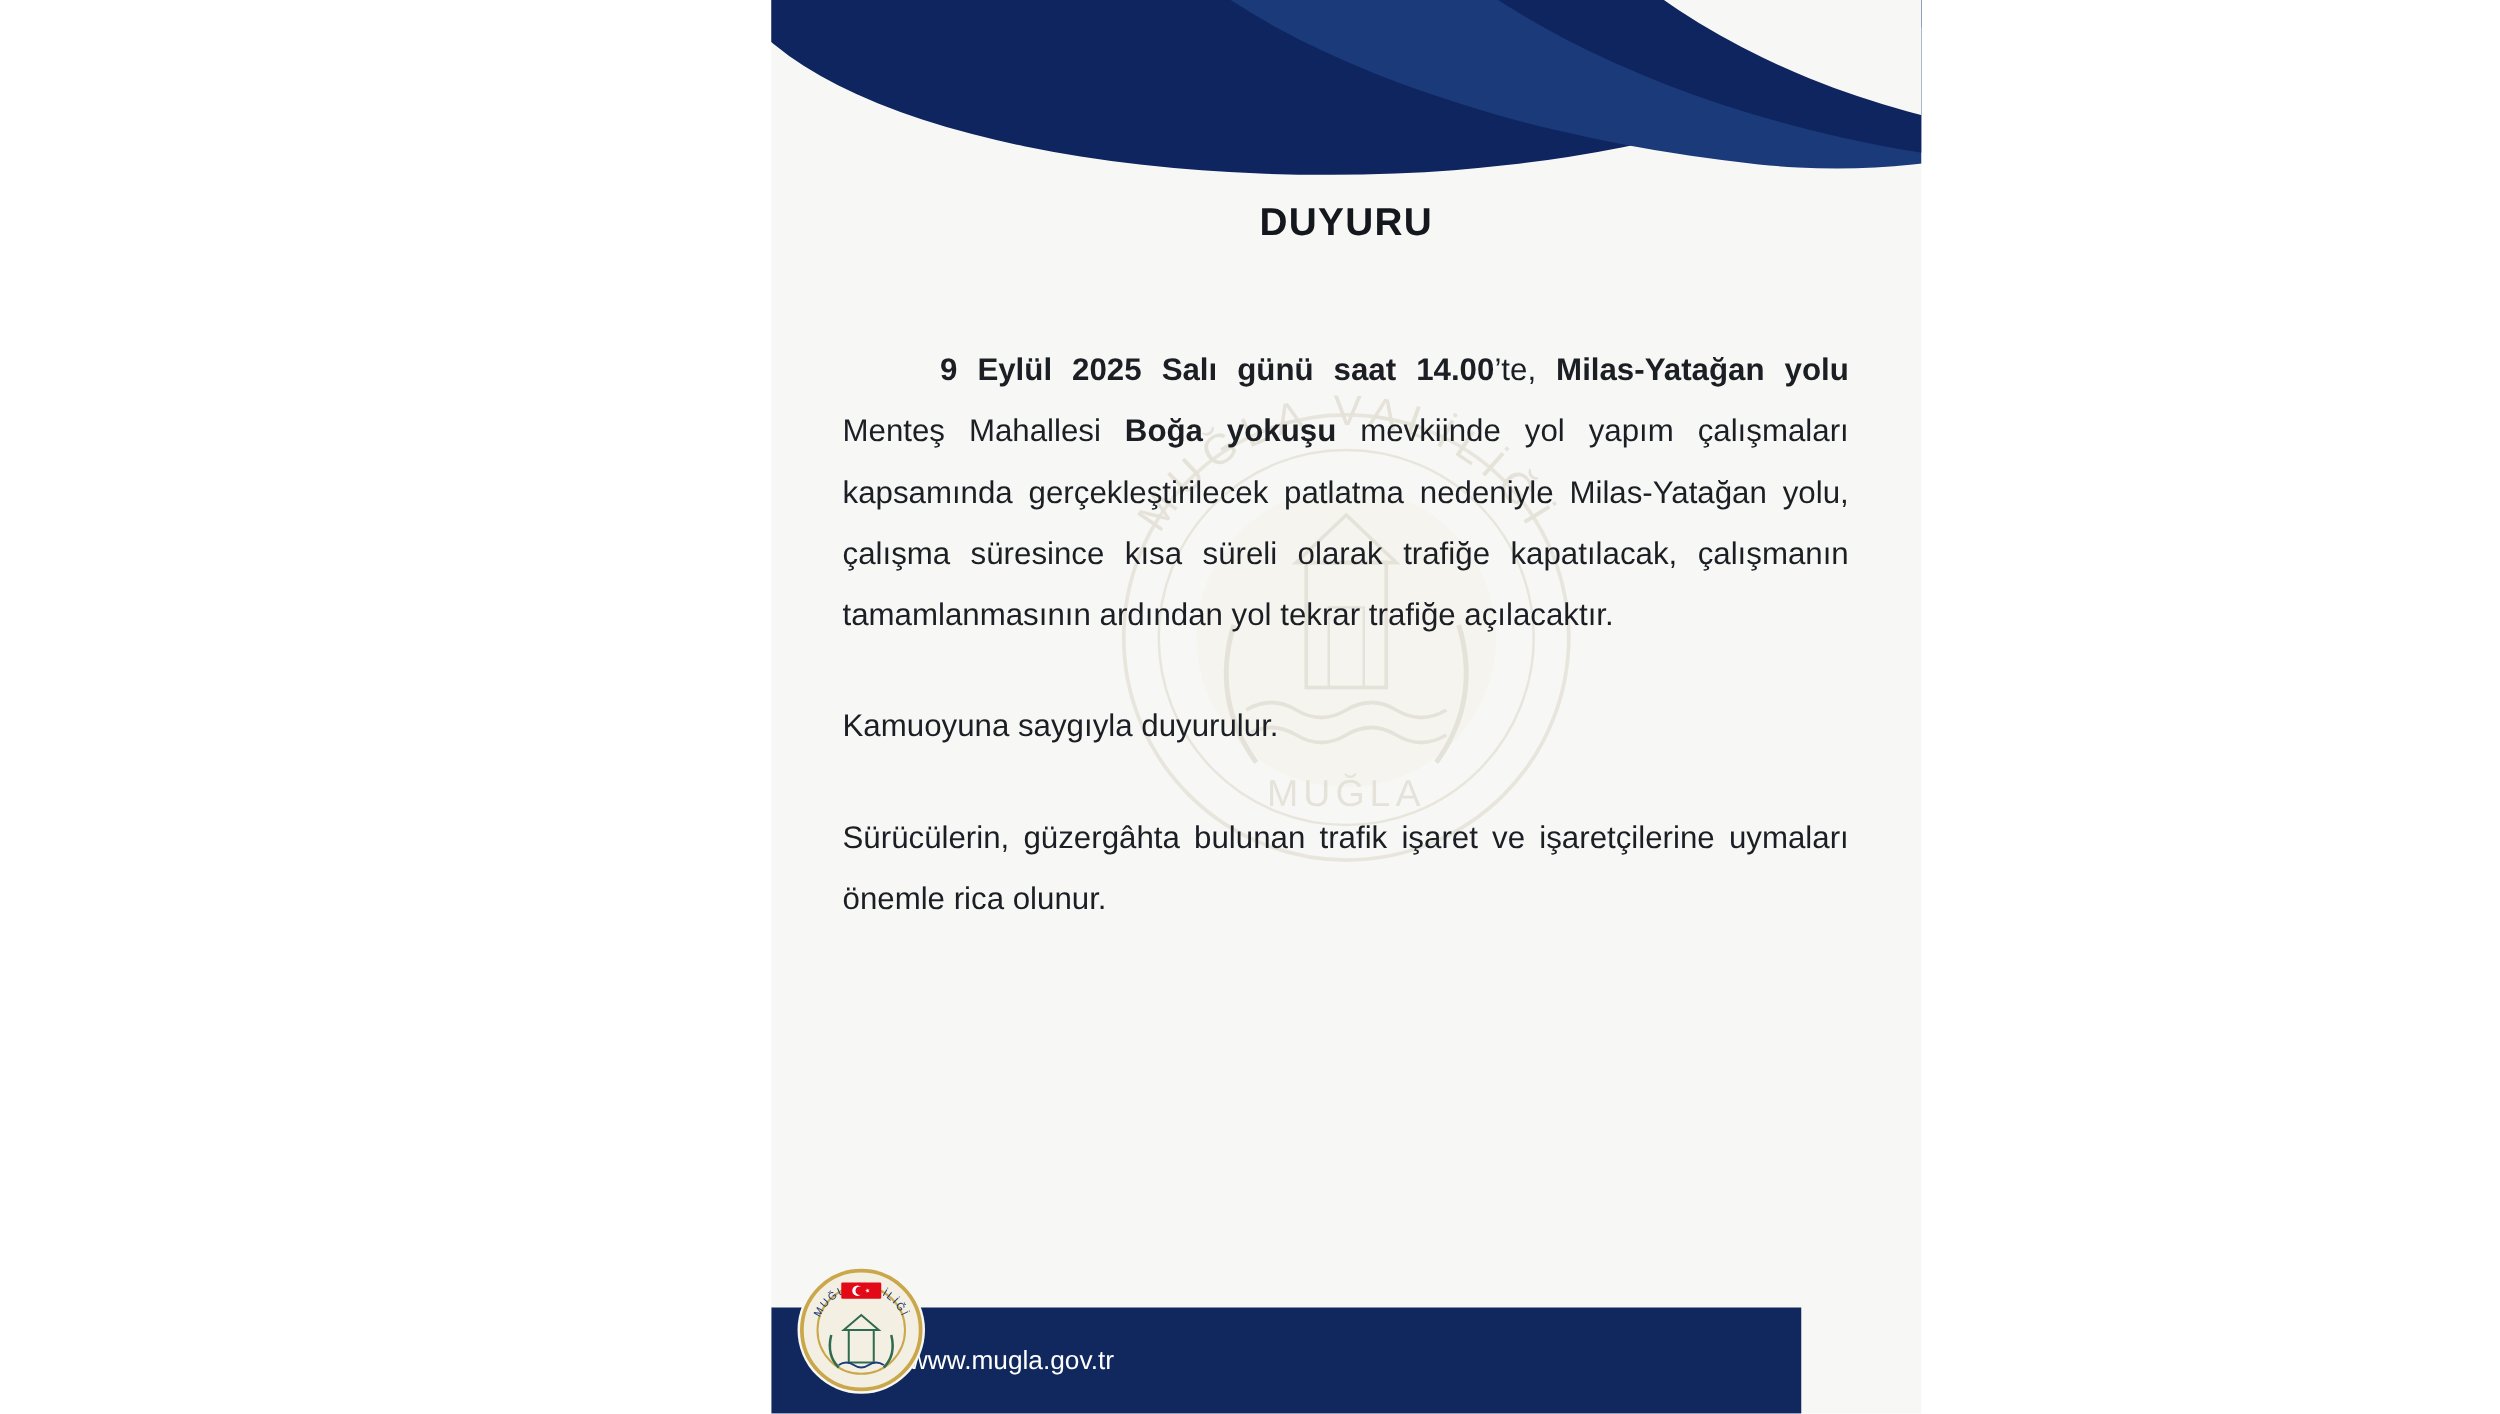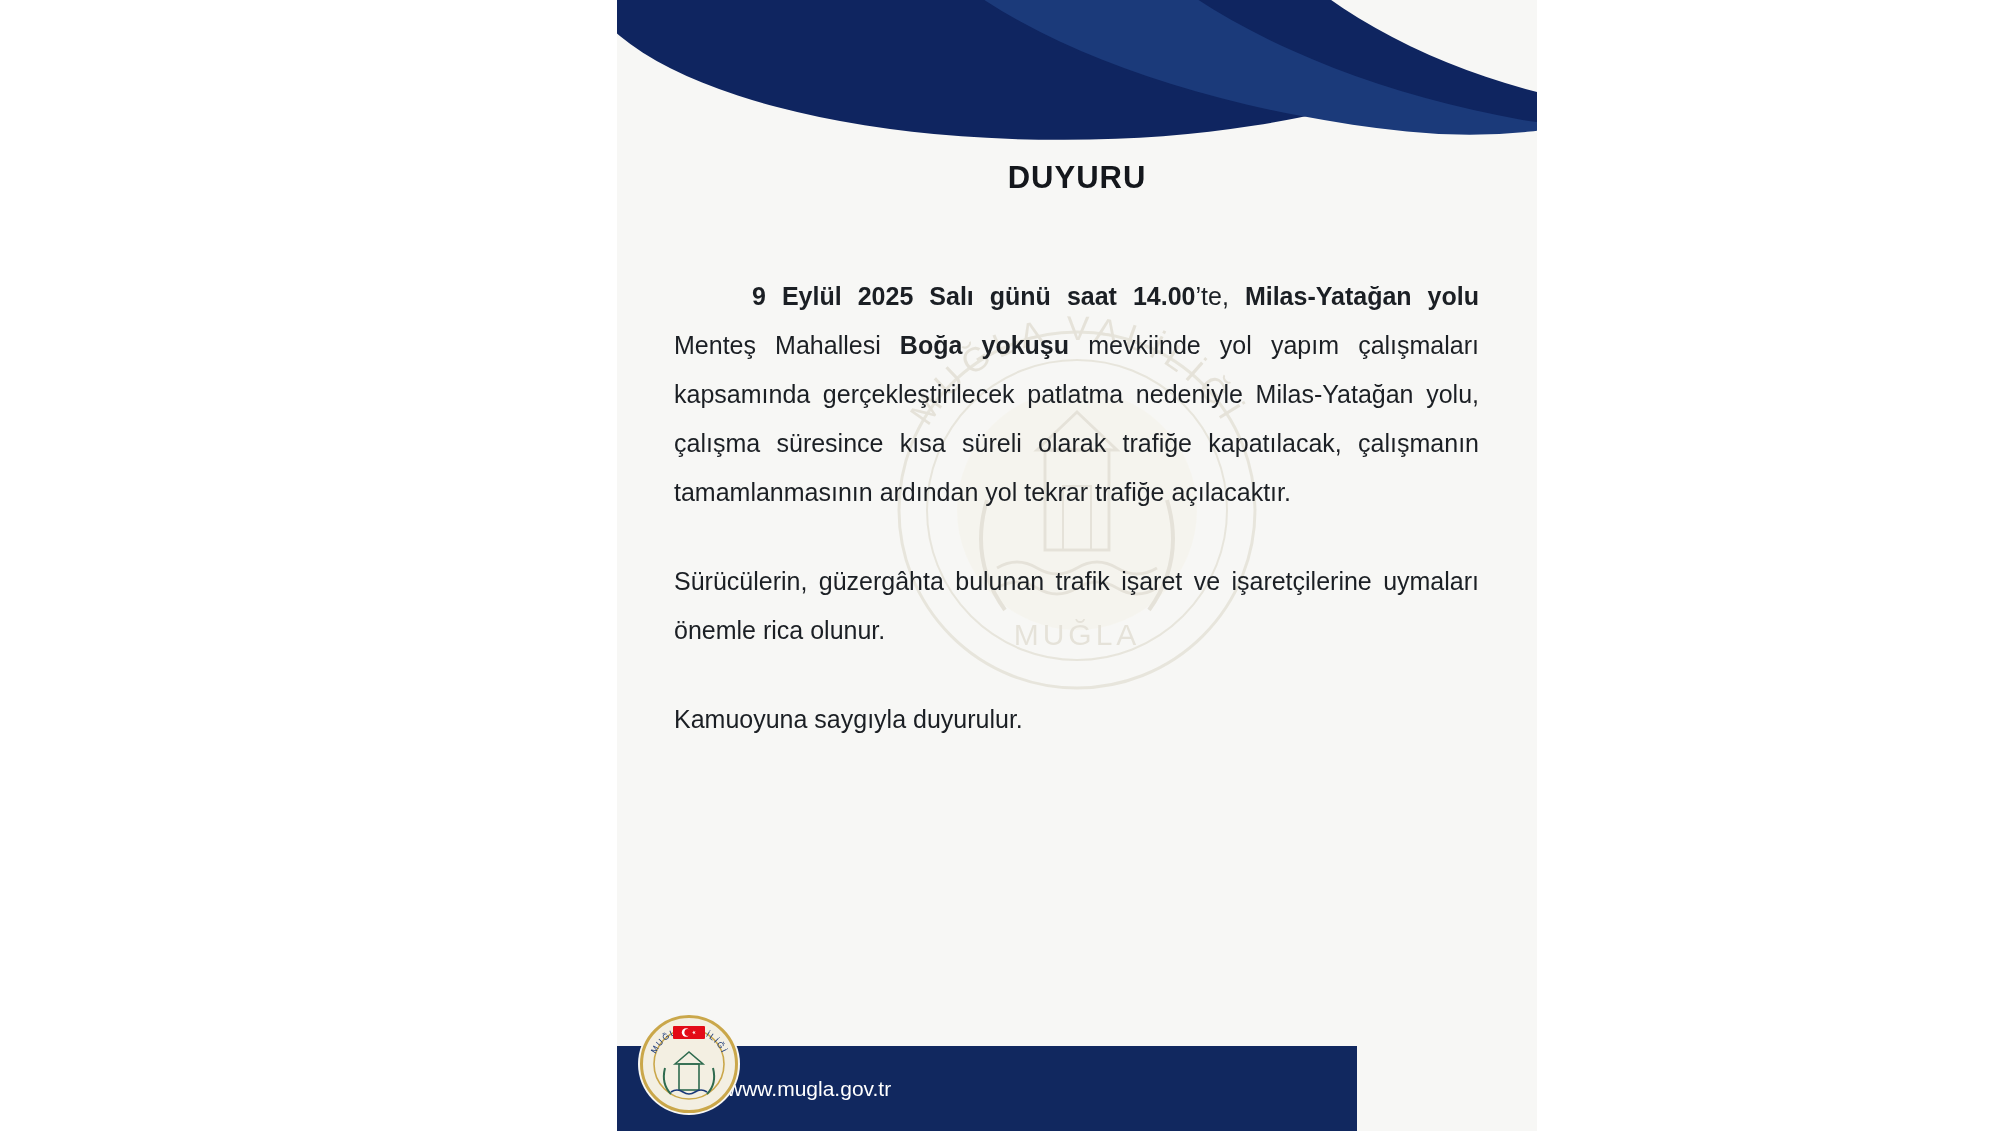--- a/index.html
+++ b/index.html
@@ -139,21 +139,21 @@
   }
   .body-text b {
     font-weight: bold;
   }
 
   
   .footer {
     position: absolute;
     left: 0;
     bottom: 0;
-    width: 740px;
+    width: 824px;
     height: 85px;
     background: #11285f;
     text-align: center;
   }
   .footer-url {
     position: absolute;
     left: 110px;
     top: 31px;
     font-size: 21px;
     color: #ffffff;
@@ -237,22 +237,22 @@
         <path d="M120 200 q-18 60 18 110" fill="none" stroke="#8d7c4d" stroke-width="4"></path>
         <path d="M300 200 q18 60 -18 110" fill="none" stroke="#8d7c4d" stroke-width="4"></path>
         <text x="210" y="345" text-anchor="middle" font-family="Liberation Sans, sans-serif" font-size="30" fill="#8d7c4d" letter-spacing="4">MUĞLA</text>
       </svg>
     </div>
 
     <div class="content">
       <div class="title">DUYURU</div>
       <div class="body-text">
           <p class="indent"><b>9 Eylül 2025 Salı günü saat 14.00</b><span>’te, </span><b>Milas-Yatağan yolu</b><span> Menteş Mahallesi </span><b>Boğa yokuşu</b><span> mevkiinde yol yapım çalışmaları kapsamında gerçekleştirilecek patlatma nedeniyle Milas-Yatağan yolu, çalışma süresince kısa süreli olarak trafiğe kapatılacak, çalışmanın tamamlanmasının ardından yol tekrar trafiğe açılacaktır.</span></p>
+          <p><span>Kamuoyuna saygıyla duyurulur.</span></p>
           <p><span>Sürücülerin, güzergâhta bulunan trafik işaret ve işaretçilerine uymaları önemle rica olunur.</span></p>
-          <p><span>Kamuoyuna saygıyla duyurulur.</span></p>
         </div>
     </div>
 
     <div class="footer">
       <div class="footer-url">www.mugla.gov.tr</div>
     </div>
 
     <div class="seal">
       <svg viewBox="0 0 92 92" width="92" height="92" aria-hidden="true">
         <defs>

